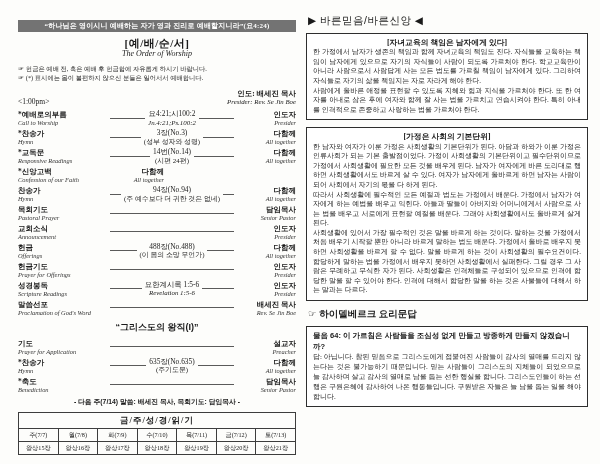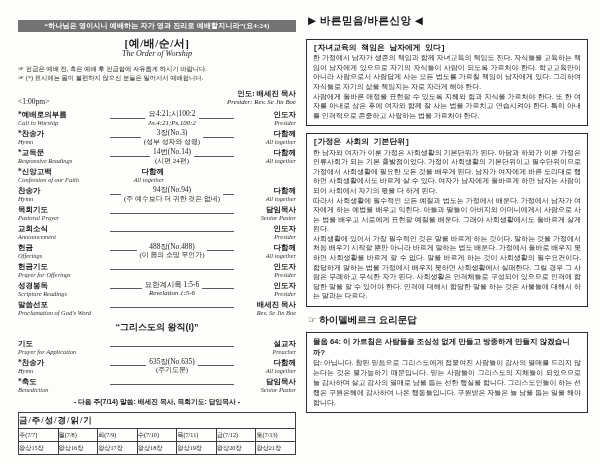--- a/index.html
+++ b/index.html
@@ -37,32 +37,32 @@
   .oc1{font-size:7.4px;line-height:1.15;white-space:nowrap;}
   .oc2{font-size:6.9px;line-height:1.15;white-space:nowrap;}
   .oc2.it{font-style:italic;}
 
   .sermon-title{text-align:center;font-size:9px;font-weight:bold;margin:5px 0 5px 0;
     font-family:"Liberation Sans","DejaVu Sans",sans-serif;}
   .next-week{text-align:center;font-size:6.8px;font-weight:bold;margin:4px 0 5px 0;
     font-family:"Liberation Sans","DejaVu Sans",sans-serif;}
 
   table.reading{width:100%;border-collapse:collapse;}
-  table.reading td{border:1px solid #3d3d3d;text-align:left;padding:1.5px 0;}
+  table.reading td{border:1px solid #3d3d3d;text-align:center;padding:1.5px 0;}
   td.caption{font-size:8.5px;font-weight:bold;letter-spacing:1px;}
   td.day{font-size:6.2px;}
   td.chapter{font-size:6.2px;}
 
   
   .col-right{position:absolute;left:306px;top:14px;width:282px;}
   .rc-header{font-family:"Liberation Sans","DejaVu Sans",sans-serif;
-    font-size:10.5px;font-weight:bold;margin:0 0 11px 2px;letter-spacing:.5px;}
+    font-size:10.5px;font-weight:normal;margin:0 0 5px 2px;letter-spacing:.5px;}
   .rbox{border:1px solid #2e2e2e;padding:3px 6px 4px 6px;margin-bottom:7px;background:#fff;}
-  .rbox-title{font-family:Liberation Mono, monospace;
-    font-size:7.8px;font-weight:bold;line-height:1.45;}
+  .rbox-title{font-family:Liberation Serif, serif;
+    font-size:7.8px;font-weight:bold;line-height:1.45;text-align:center;}
   .rbox p{margin:0;font-size:7px;line-height:1.37;text-align:justify;word-break:break-all;}
   .rc-subheader{font-family:"Liberation Sans","DejaVu Sans",sans-serif;
     font-size:9.5px;font-weight:bold;margin:2px 0 5px 2px;}
   .cat-q{font-family:"Liberation Sans","DejaVu Sans",sans-serif;
     font-size:7.5px;font-weight:bold;line-height:1.5;margin-bottom:1px;}
   .cat-a{font-size:7px;line-height:1.4;text-align:justify;word-break:break-all;}
 </style>
 </head>
 <body>
 

